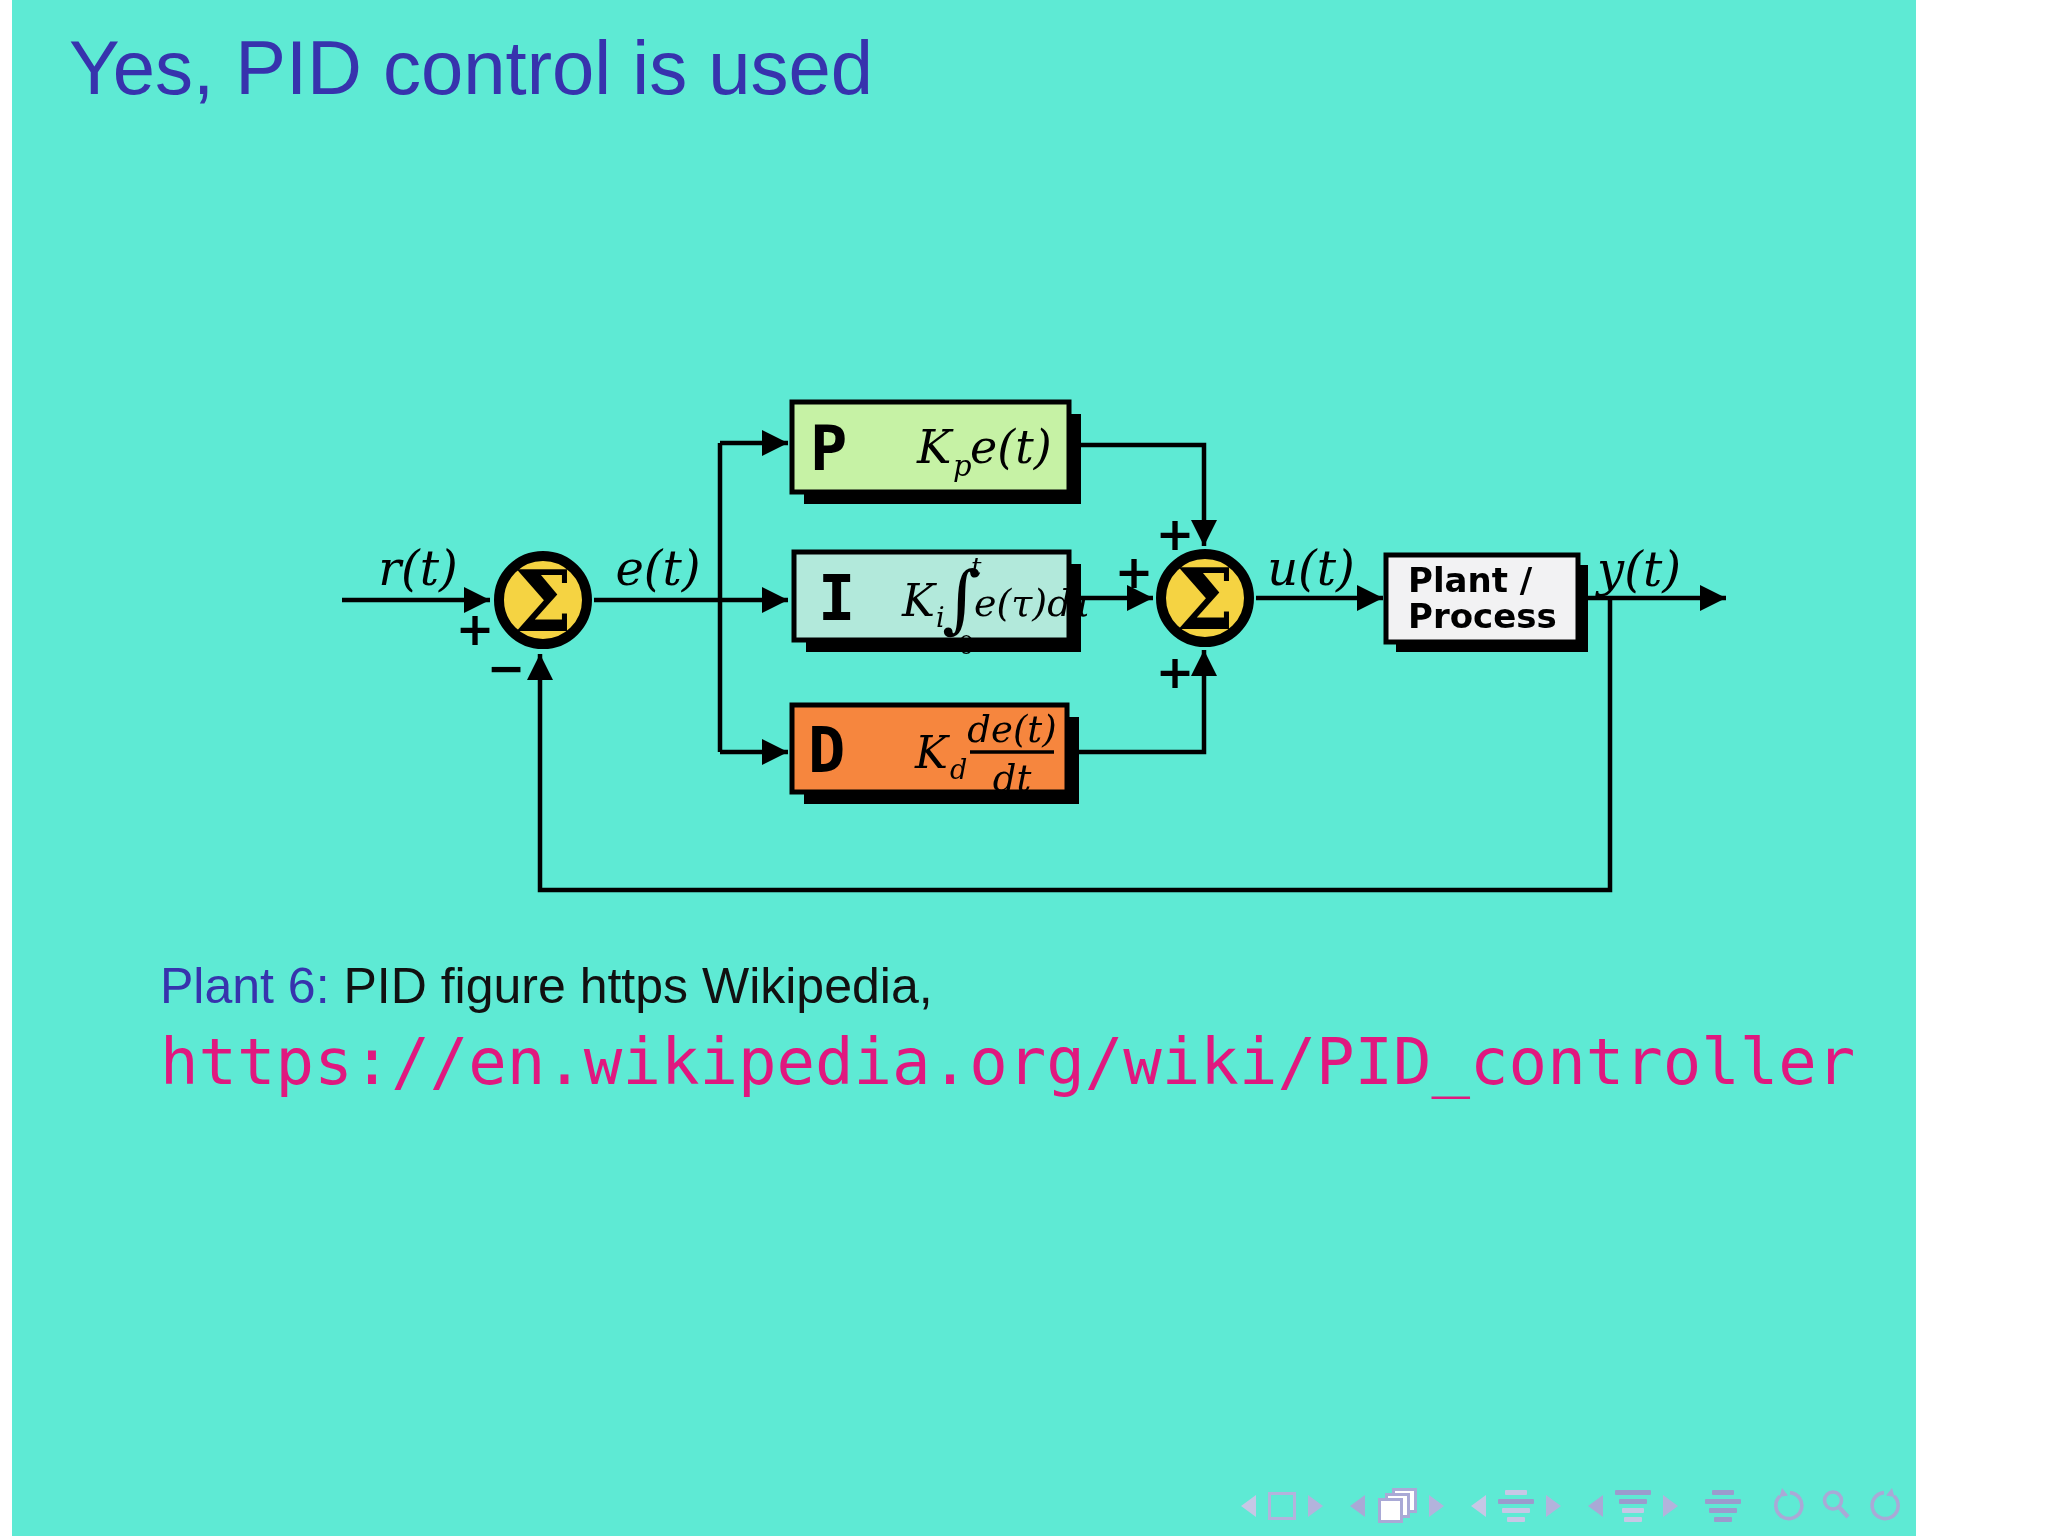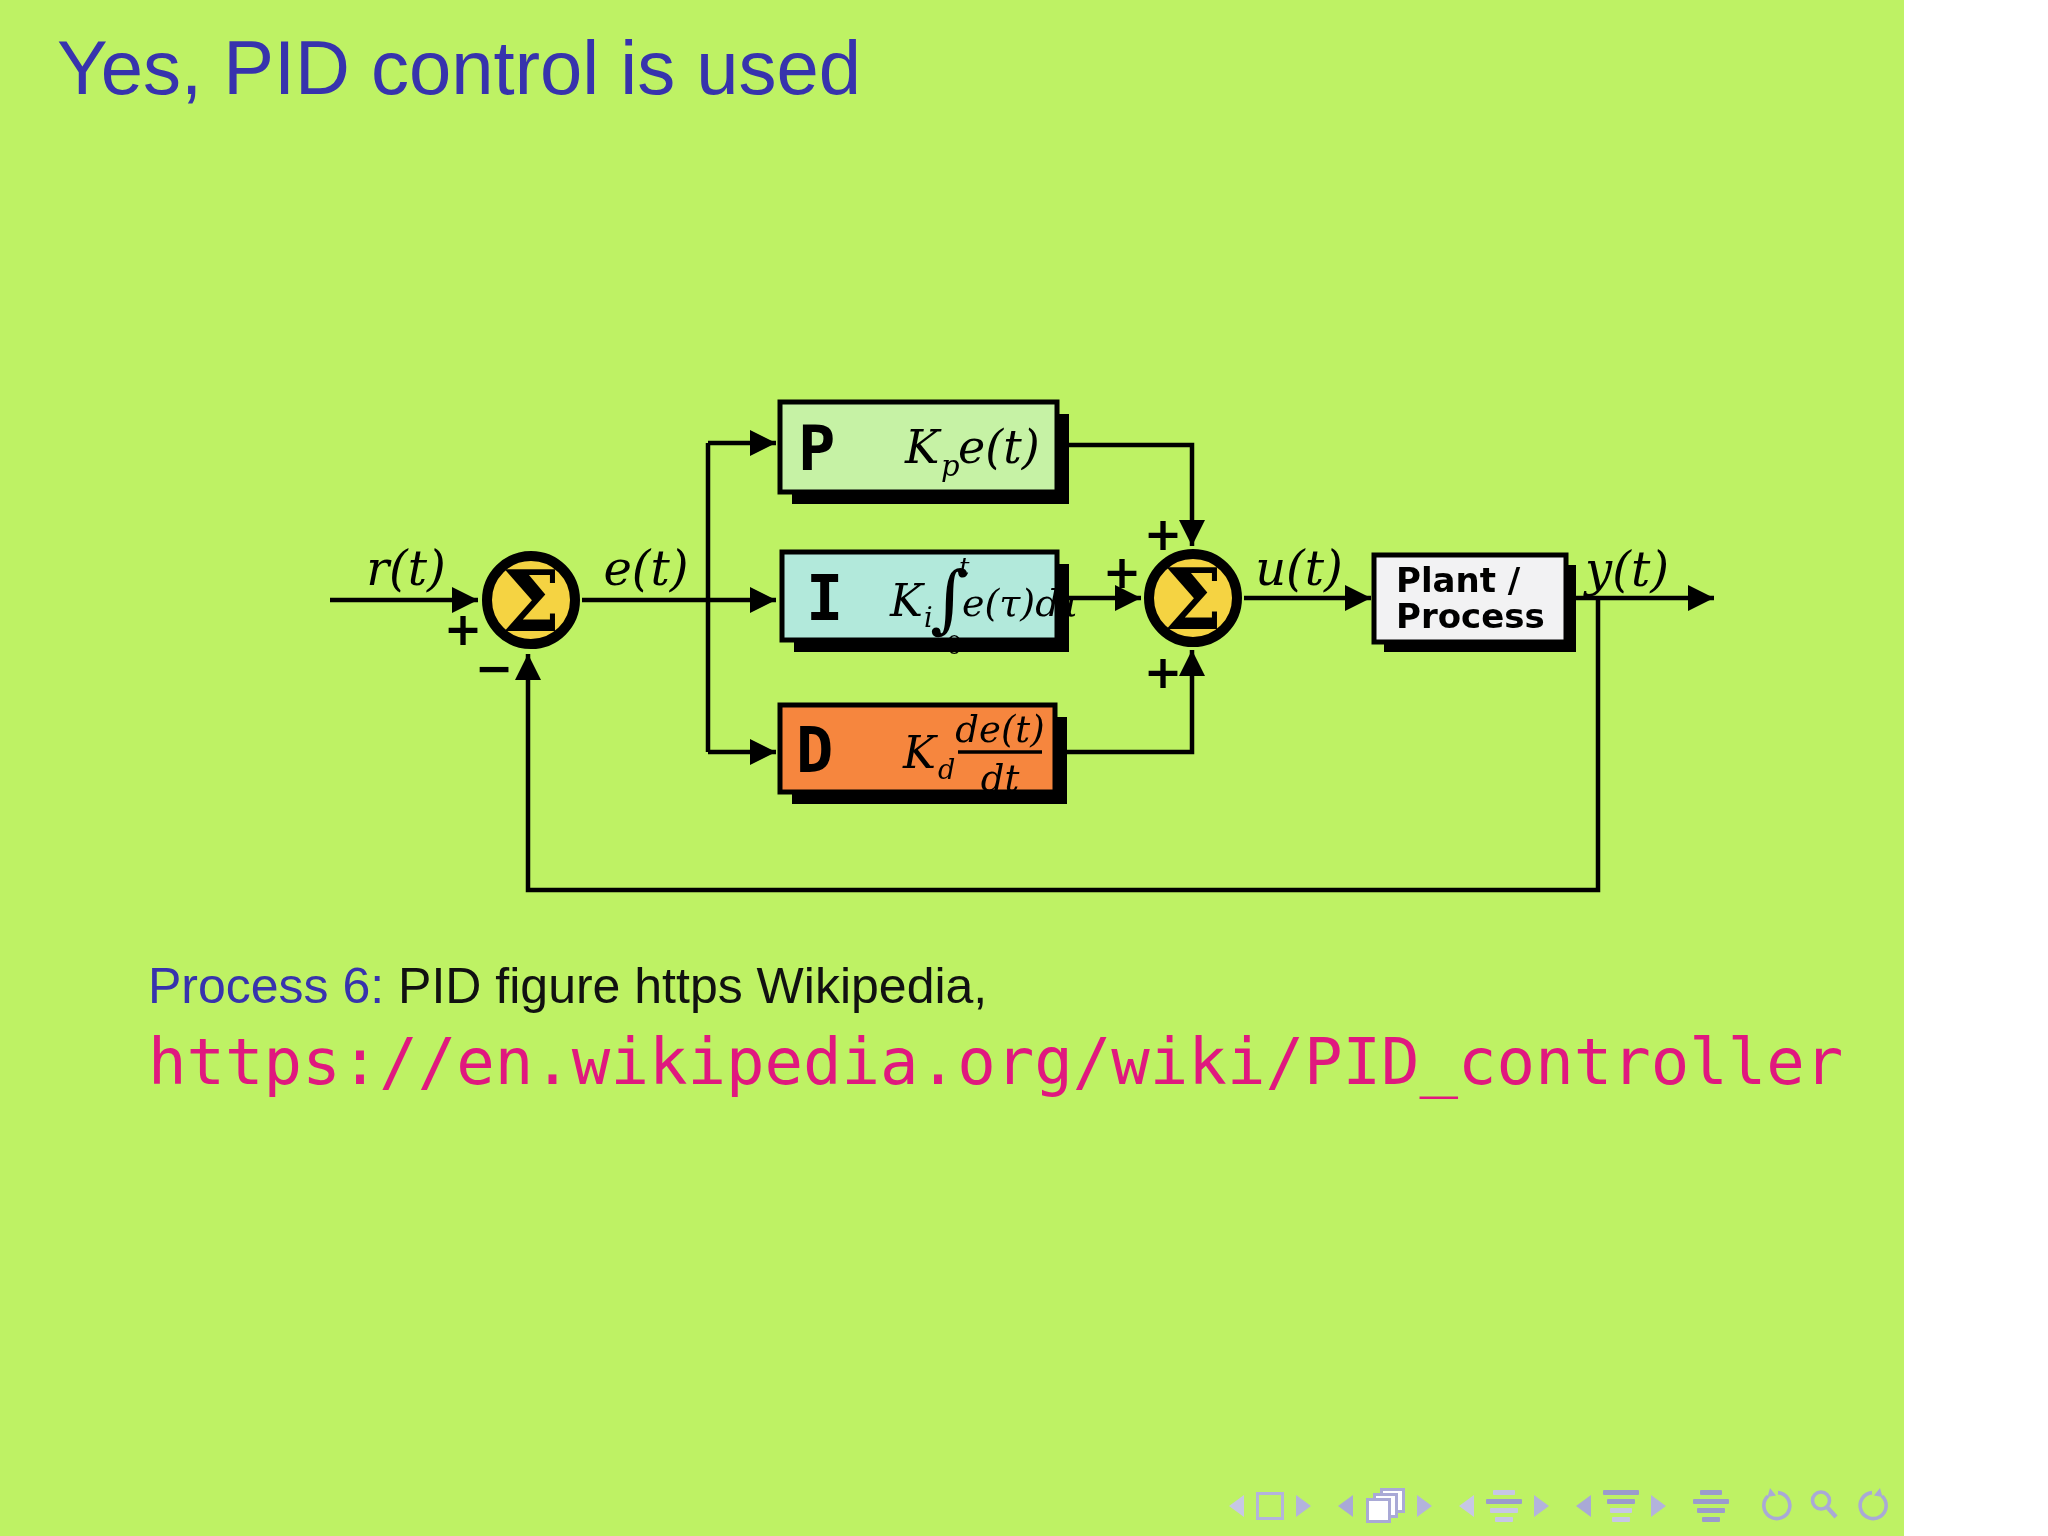--- a/index.html
+++ b/index.html
@@ -1,17 +1,17 @@
 <!DOCTYPE html>
 <html><head>
 <meta charset="utf-8">
 <style>
   html,body{margin:0;padding:0;width:2048px;height:1536px;background:#ffffff;overflow:hidden;
             font-family:"Liberation Sans",sans-serif;}
-  .slide{position:absolute;left:0;top:0;width:1904px;height:1536px;background:#bef264;}
+  .slide{position:absolute;left:12px;top:0;width:1904px;height:1536px;background:#5eead4;}
   .slide-title{position:absolute;left:57px;top:24px;font-size:76px;color:#3733ad;
                font-family:"Liberation Sans",sans-serif;font-weight:500;letter-spacing:0px;}
   .diagram{position:absolute;left:300px;top:380px;}
   .caption{position:absolute;left:148px;top:960px;font-size:50px;color:#111111;line-height:1.06;}
   .caption .lbl{color:#3733ad;}
   .caption .url{display:block;margin-top:16px;font-family:"DejaVu Sans Mono","Liberation Mono",monospace;
                 font-size:64px;color:#e0187f;letter-spacing:0px;}
   
   .nav{position:absolute;right:10px;bottom:10px;display:flex;align-items:center;height:40px;}
   .grp{display:flex;align-items:center;gap:12px;margin-left:27px;}
@@ -100,21 +100,21 @@
     <text x="1122" y="588" text-anchor="middle" font-family="DejaVu Sans, sans-serif" font-weight="bold" font-size="46">+</text>
     <text x="1163" y="688" text-anchor="middle" font-family="DejaVu Sans, sans-serif" font-weight="bold" font-size="46">+</text>
 
     <text x="406" y="585" text-anchor="middle" font-family="DejaVu Serif, serif" font-style="italic" font-size="48">r(t)</text>
     <text x="646" y="585" text-anchor="middle" font-family="DejaVu Serif, serif" font-style="italic" font-size="48">e(t)</text>
     <text x="1299" y="585" text-anchor="middle" font-family="DejaVu Serif, serif" font-style="italic" font-size="48">u(t)</text>
     <text x="1627" y="586" text-anchor="middle" font-family="DejaVu Serif, serif" font-style="italic" font-size="48">y(t)</text>
   </svg>
 
   <div class="caption">
-    <span class="lbl">Process 6:</span><span> PID figure https Wikipedia,</span>
+    <span class="lbl">Plant 6:</span><span> PID figure https Wikipedia,</span>
     <span class="url">https://en.wikipedia.org/wiki/PID_controller</span>
   </div>
 
   <div class="nav">
     <div class="grp">
       <span class="tri l"></span>
       <span class="sq"></span>
       <span class="tri r"></span>
     </div>
     <div class="grp">

